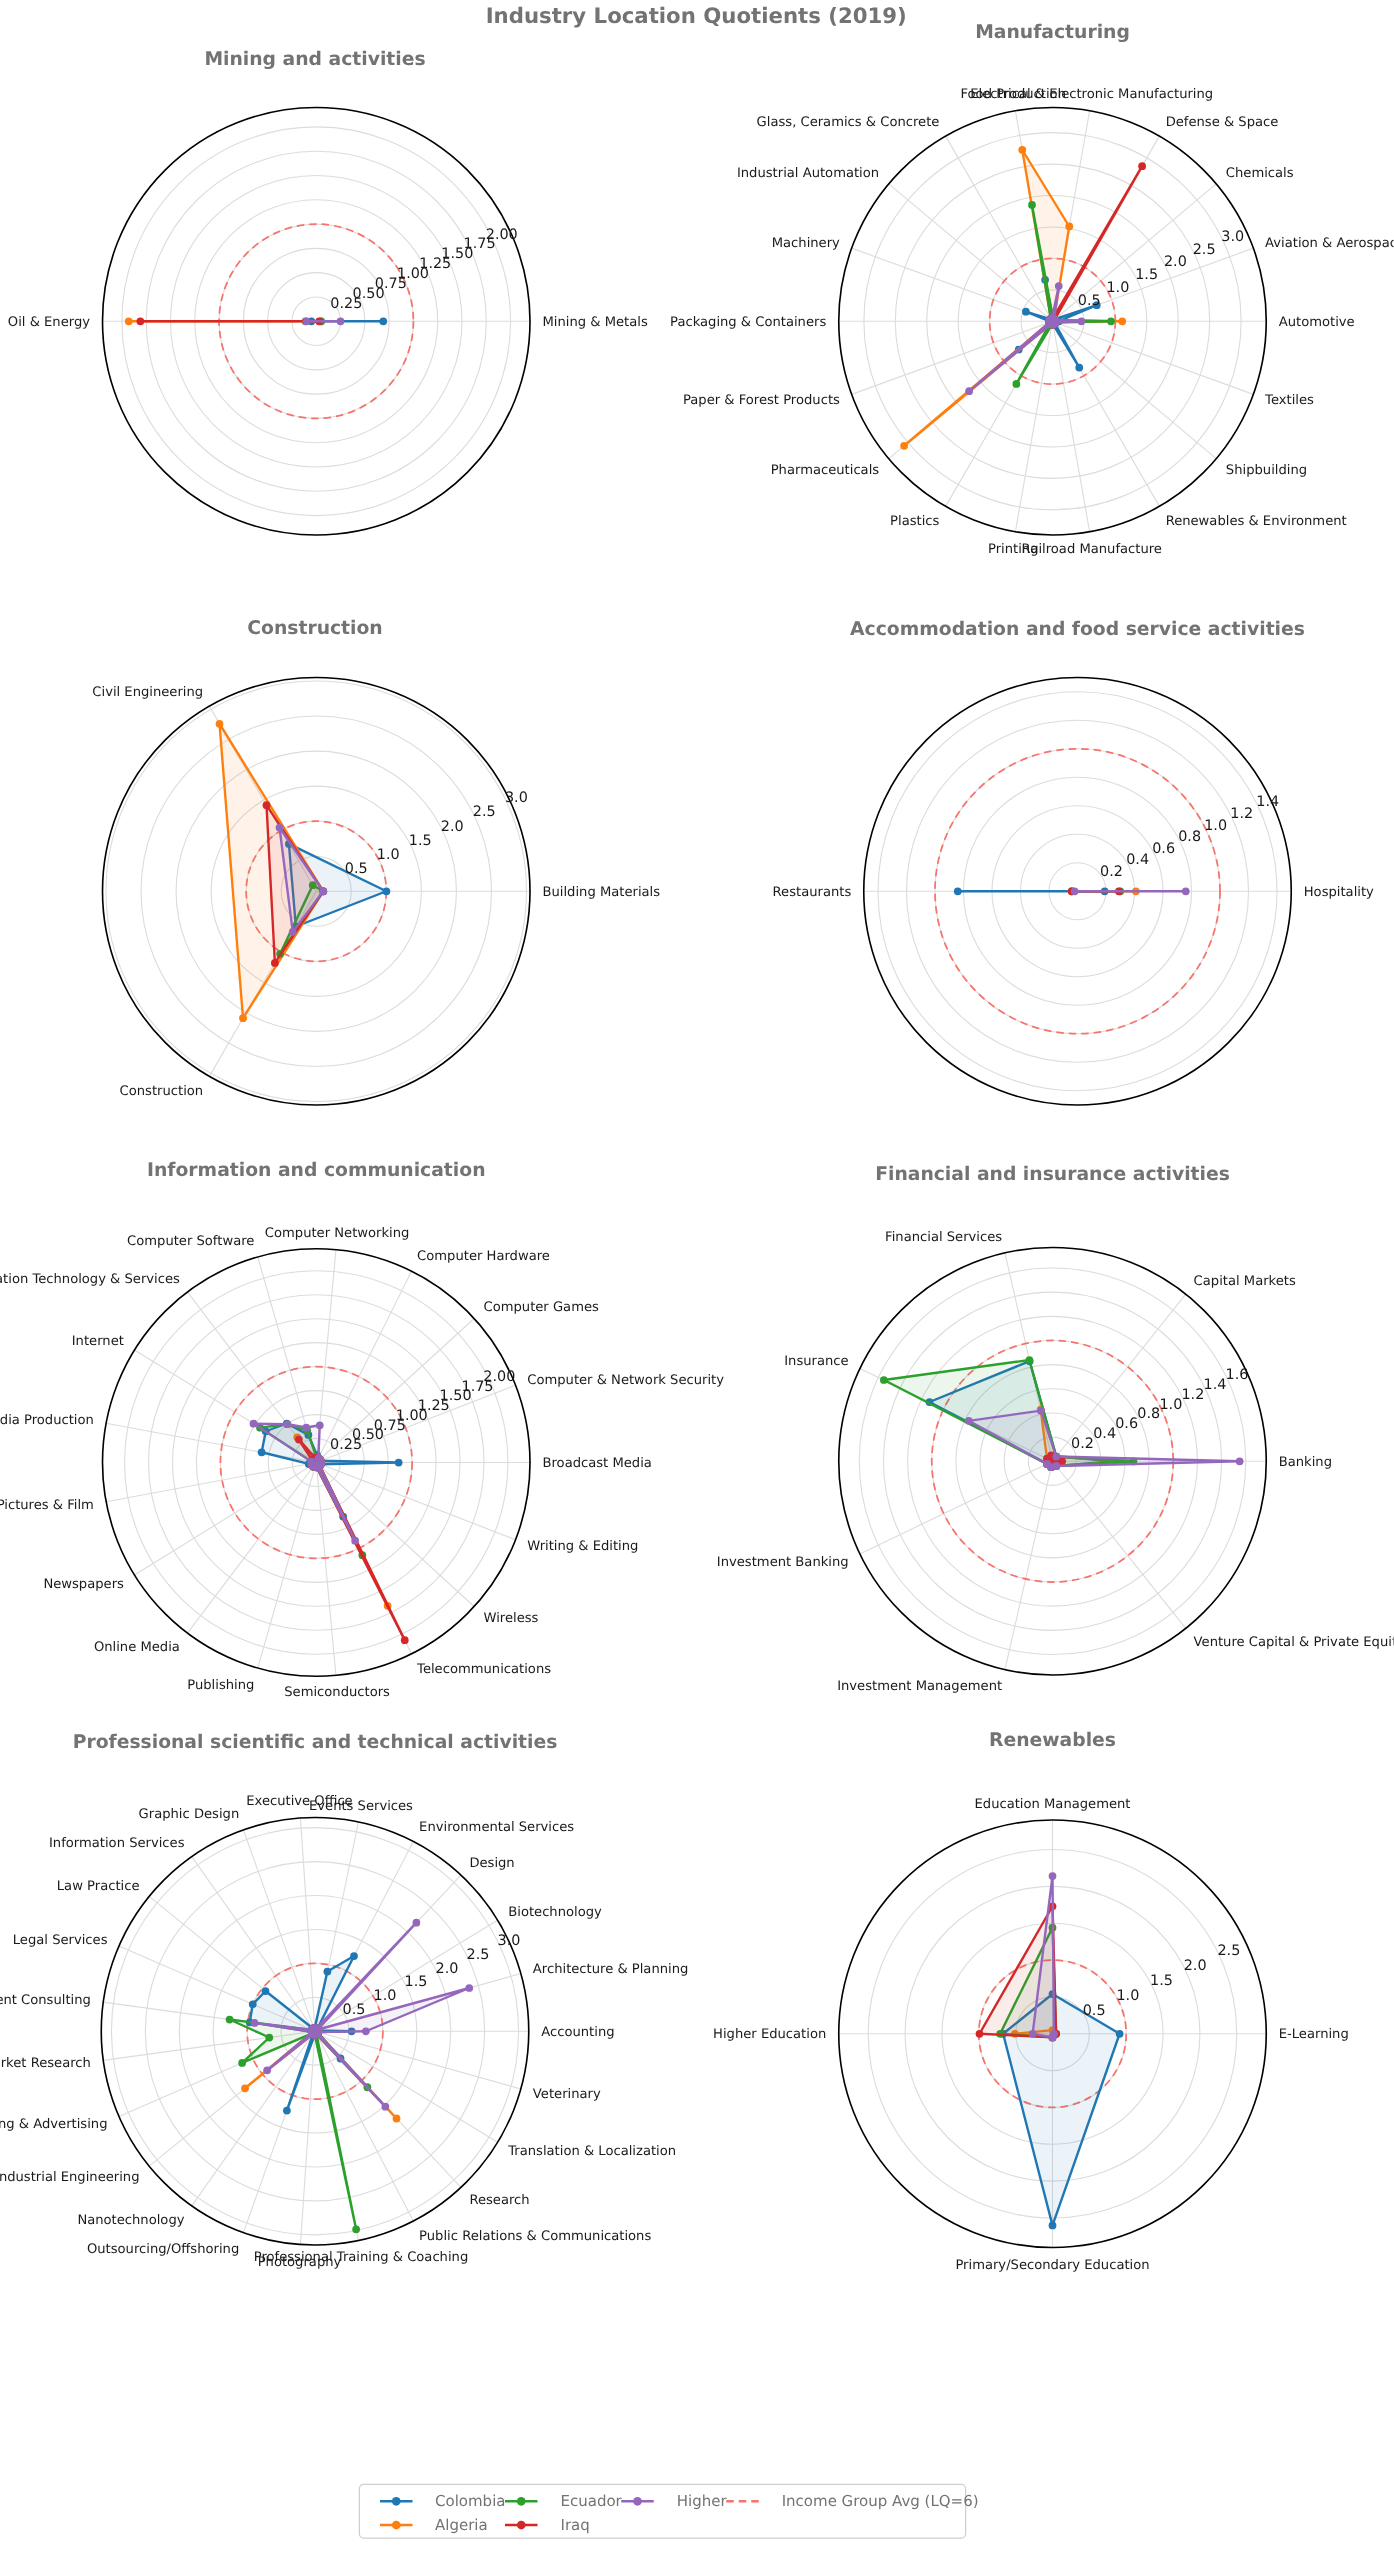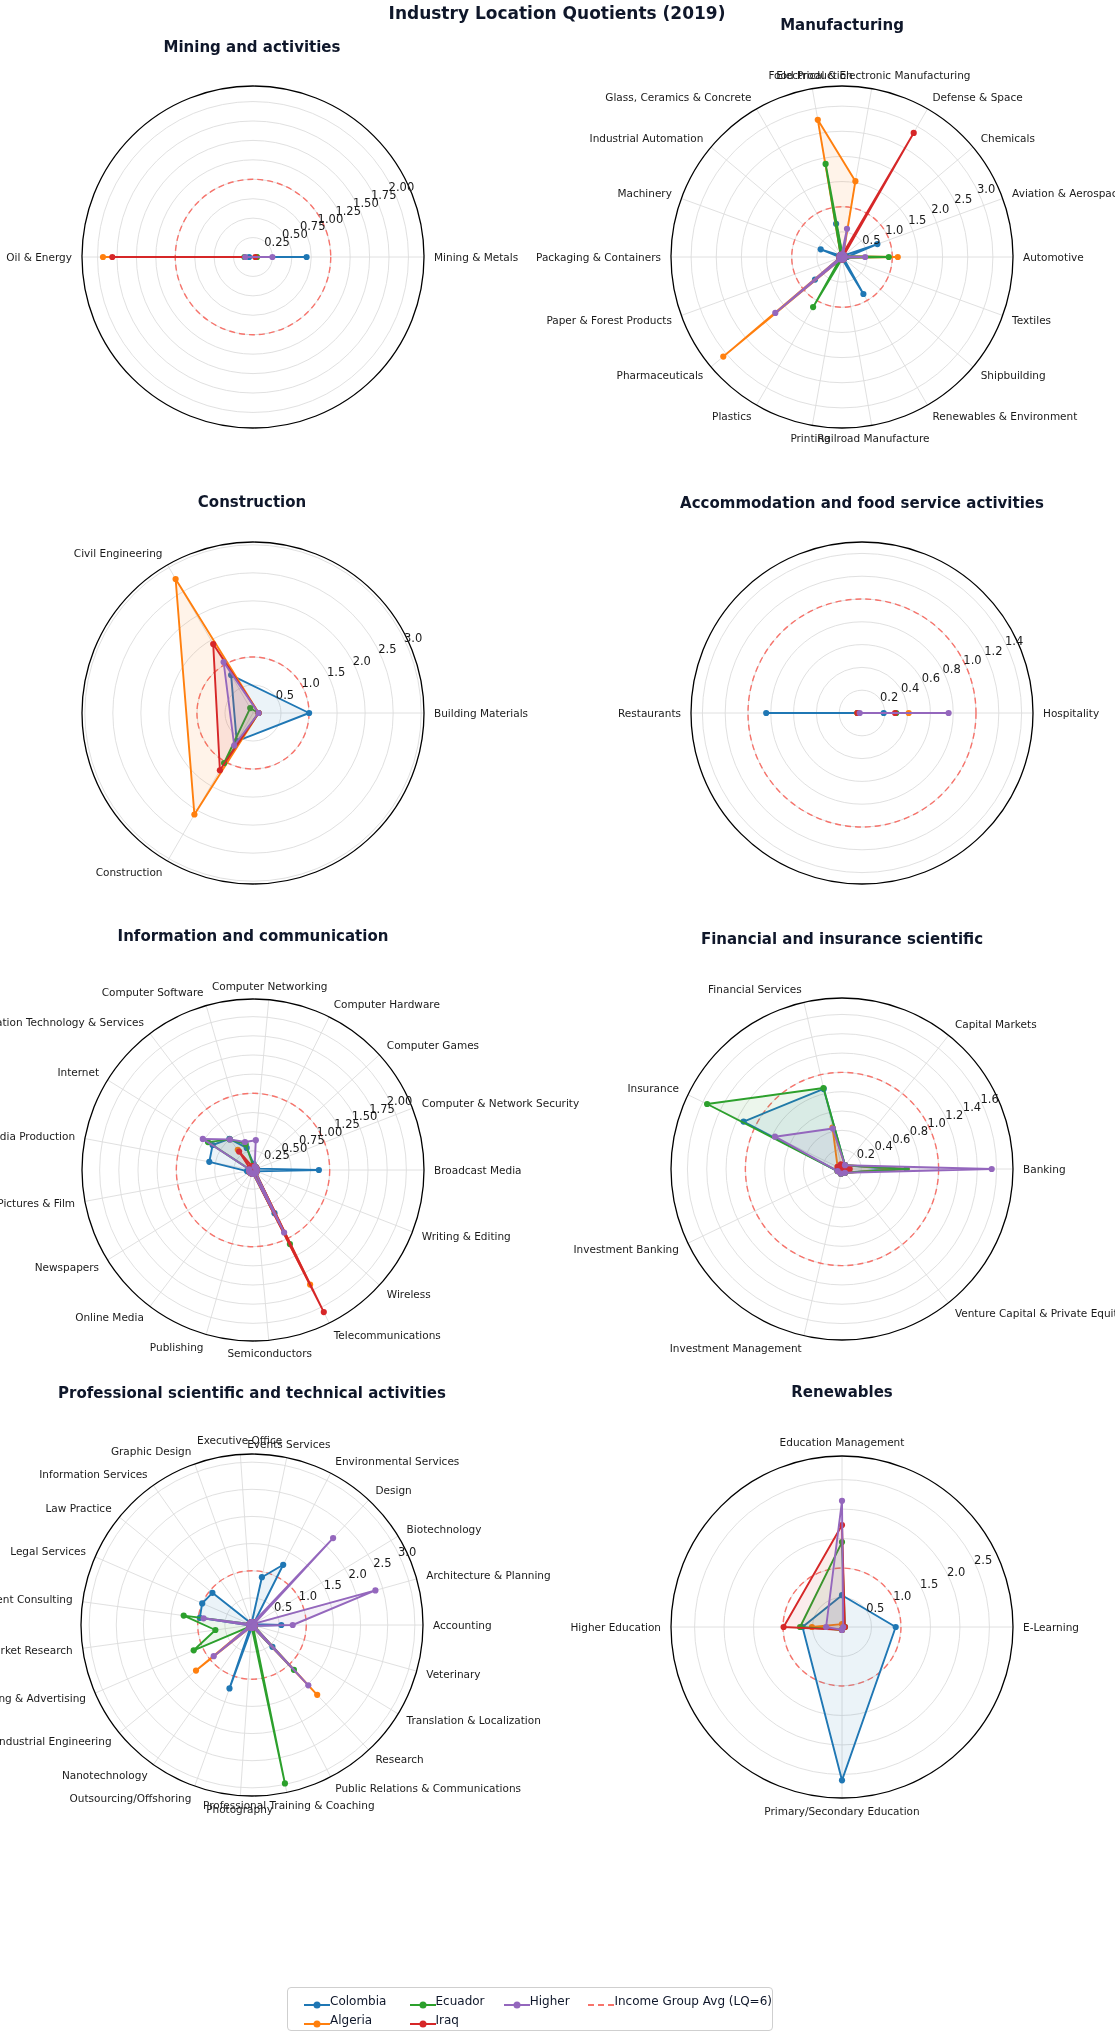--- a/index.html
+++ b/index.html
@@ -1,47 +1,47 @@
 <!DOCTYPE html>
 <html><head>
 <meta charset="utf-8">
 <style>
   html,body{margin:0;padding:0;background:#fff;}
   #page{position:relative;width:1115px;height:2041px;background:#fff;overflow:hidden;
-        font-family:"DejaVu Sans","Liberation Sans",sans-serif;color:#0f172a;}
+        font-family:"DejaVu Sans","Liberation Sans",sans-serif;color:#737373;}
   .main-title{position:absolute;top:3px;left:557px;transform:translateX(-50%);
         font-size:17px;font-weight:bold;white-space:nowrap;}
   .chart-title{position:absolute;transform:translateX(-50%);font-size:15px;font-weight:bold;
         white-space:nowrap;z-index:3;}
   svg.radar{position:absolute;overflow:visible;z-index:2;}
   .legend{position:absolute;left:287px;top:1987px;width:486px;height:44px;
         border:1px solid #cfcfcf;border-radius:4px;background:#fff;
         display:flex;align-items:flex-start;padding:5px 0 0 16px;box-sizing:border-box;gap:0;}
   .lcol{display:flex;flex-direction:column;gap:3px;}
   .lcol1{width:112px;}.lcol2{width:100px;}.lcol3{width:90px;}.lcol4{flex:1;}
-  .li{display:flex;align-items:flex-end;gap:0;font-size:12px;line-height:16px;white-space:nowrap;}
+  .li{display:flex;align-items:center;gap:18px;font-size:12px;line-height:16px;white-space:nowrap;}
   .sw{position:relative;width:26px;height:8px;flex:0 0 26px;}
   .sw .ln{position:absolute;left:0;right:0;top:3px;border-top:2px solid #000;}
   .sw.dashed .ln{border-top-style:dashed;}
   .sw .dot{position:absolute;left:50%;top:4px;width:7px;height:7px;border-radius:50%;
         transform:translate(-50%,-50%);background:#000;}
 </style>
 </head>
 <body>
 
 <div id="page">
 
   <div class="main-title">Industry Location Quotients (2019)</div>
 
   <div class="chart-title" style="left:252px;top:38px;">Mining and activities</div>
   <div class="chart-title" style="left:842px;top:16px;">Manufacturing</div>
   <div class="chart-title" style="left:252px;top:493px;">Construction</div>
   <div class="chart-title" style="left:862px;top:494px;">Accommodation and food service activities</div>
   <div class="chart-title" style="left:253px;top:927px;">Information and communication</div>
-  <div class="chart-title" style="left:842px;top:930px;">Financial and insurance scientific</div>
+  <div class="chart-title" style="left:842px;top:930px;">Financial and insurance activities</div>
   <div class="chart-title" style="left:252px;top:1384px;">Professional scientific and technical activities</div>
   <div class="chart-title" style="left:842px;top:1383px;">Renewables</div>
 
   <svg class="radar" width="640" height="520" viewBox="0 0 640 520" style="left: -67.5px; top: -1px;">
       <g>
         <circle cx="320" cy="258" r="19.43181818181818" fill="none" stroke="#dcdcdc" stroke-width="0.9"></circle>
         <circle cx="320" cy="258" r="38.86363636363636" fill="none" stroke="#dcdcdc" stroke-width="0.9"></circle>
         <circle cx="320" cy="258" r="58.29545454545454" fill="none" stroke="#dcdcdc" stroke-width="0.9"></circle>
         <circle cx="320" cy="258" r="77.72727272727272" fill="none" stroke="#dcdcdc" stroke-width="0.9"></circle>
         <circle cx="320" cy="258" r="97.1590909090909" fill="none" stroke="#dcdcdc" stroke-width="0.9"></circle>

